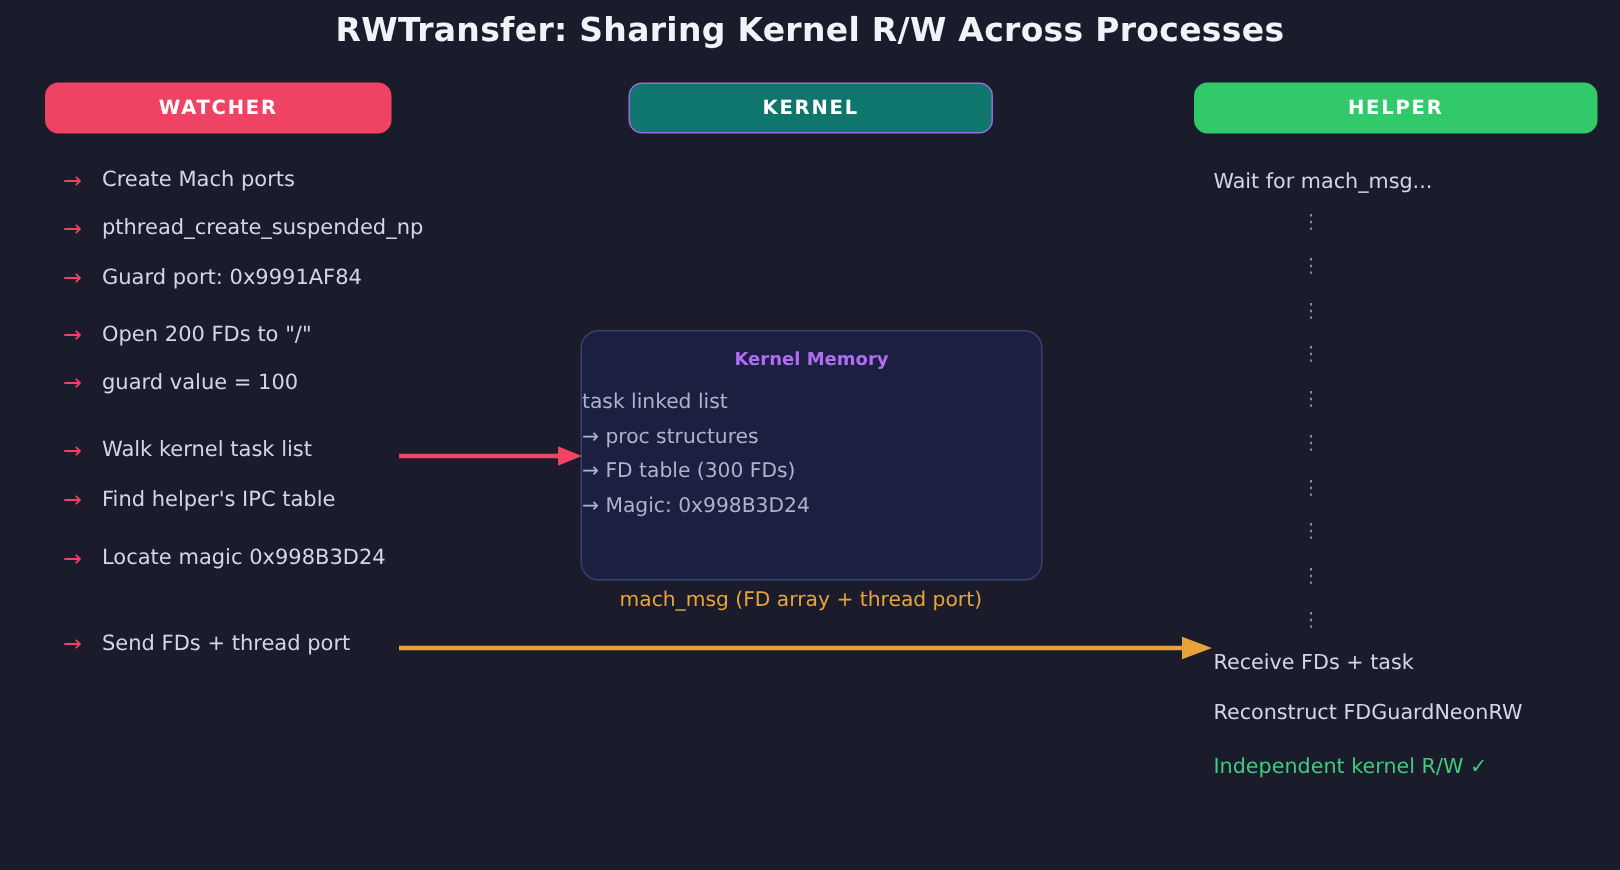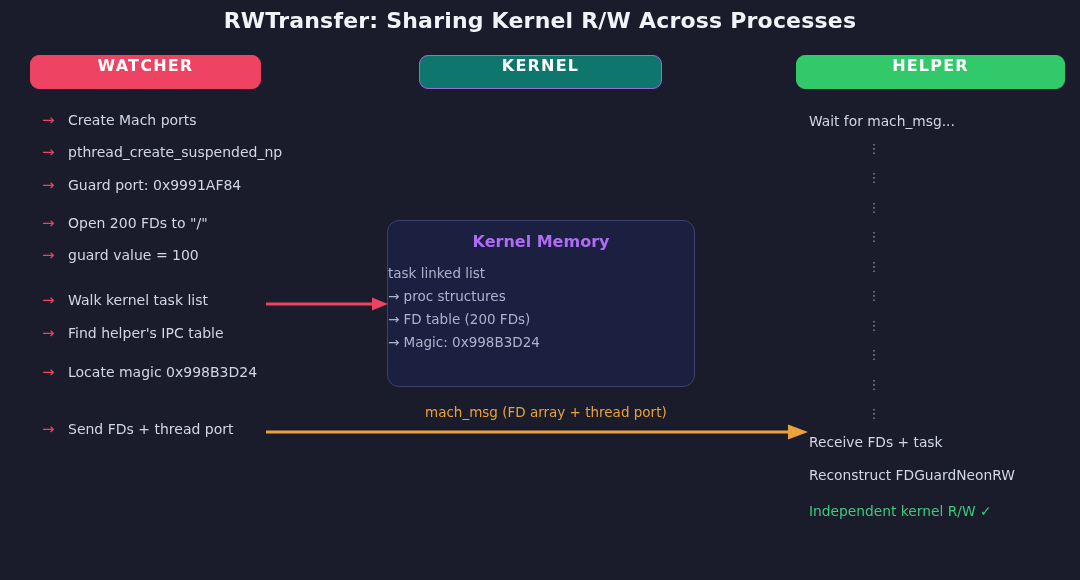--- a/index.html
+++ b/index.html
@@ -29,22 +29,23 @@
     color: #f2f3f8;
     letter-spacing: 0.2px;
   }
 
   
   .pill {
     position: absolute;
     height: 34px;
     border-radius: 9px;
     display: flex;
+    align-items: center;
     justify-content: center;
-    font-size: 16px;
+    font-size: 13px;
     font-weight: bold;
     letter-spacing: 1.2px;
     color: #ffffff;
     box-sizing: border-box;
   }
   .pill-watcher {
     left: 30px;
     top: 55px;
     width: 231px;
     background: #ef4364;
@@ -92,21 +93,21 @@
     width: 308px;
     height: 167px;
     background: #1b2040;
     border: 1px solid #3a4170;
     border-radius: 12px;
     box-sizing: border-box;
   }
   .kbox-title {
     margin-top: 11px;
     text-align: center;
-    font-size: 16px;
+    font-size: 12px;
     font-weight: bold;
     color: #b06cf5;
   }
   .kbox-lines {
     margin-top: 11px;
   }
   .kbox-line {
     font-size: 13.5px;
     color: #aeb3cc;
     line-height: 23px;
@@ -205,31 +206,31 @@
 <div class="wstep" style="top:421px">
   <span class="arw">→</span>
   <span>Send FDs + thread port</span>
 </div>
 
 <div class="kbox">
   <div class="kbox-title">Kernel Memory</div>
   <div class="kbox-lines">
     <div class="kbox-line">task linked list</div>
     <div class="kbox-line">→ proc structures</div>
-    <div class="kbox-line">→ FD table (200 FDs)</div>
+    <div class="kbox-line">→ FD table (300 FDs)</div>
     <div class="kbox-line">→ Magic: 0x998B3D24</div>
   </div>
 </div>
 
 <svg class="arrow-svg" style="left:266px; top:296px;" width="125" height="16">
   <line x1="0" y1="8" x2="108" y2="8" stroke="#ef4364" stroke-width="3"></line>
   <polygon points="106,1.5 122,8 106,14.5" fill="#ef4364"></polygon>
 </svg>
 
-<div class="arrow-label" style="left:413px; top:404px;margin-left:12px;">mach_msg (FD array + thread port)</div>
+<div class="arrow-label" style="left:413px; top:392px;">mach_msg (FD array + thread port)</div>
 <svg class="arrow-svg" style="left:266px; top:424px;" width="545" height="16">
   <line x1="0" y1="8" x2="524" y2="8" stroke="#e9a33a" stroke-width="3"></line>
   <polygon points="522,0.5 542,8 522,15.5" fill="#e9a33a"></polygon>
 </svg>
 
 <div class="hstep" style="top:113px">Wait for mach_msg...</div>
 
 <div class="lifeline">
   <span>⋮</span>
   <span>⋮</span>

